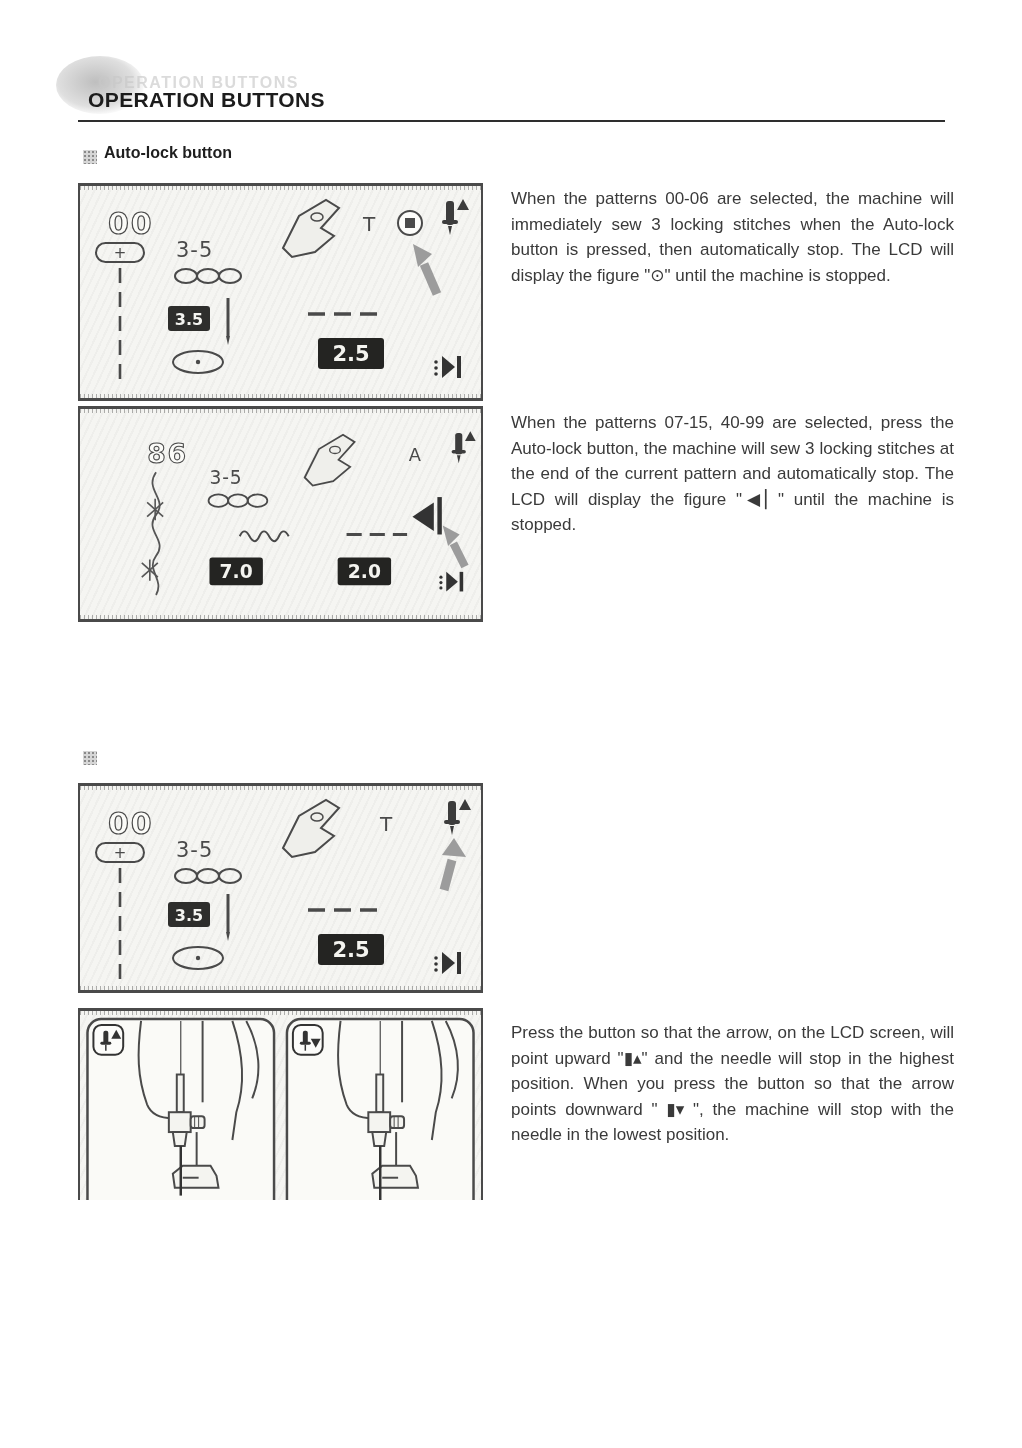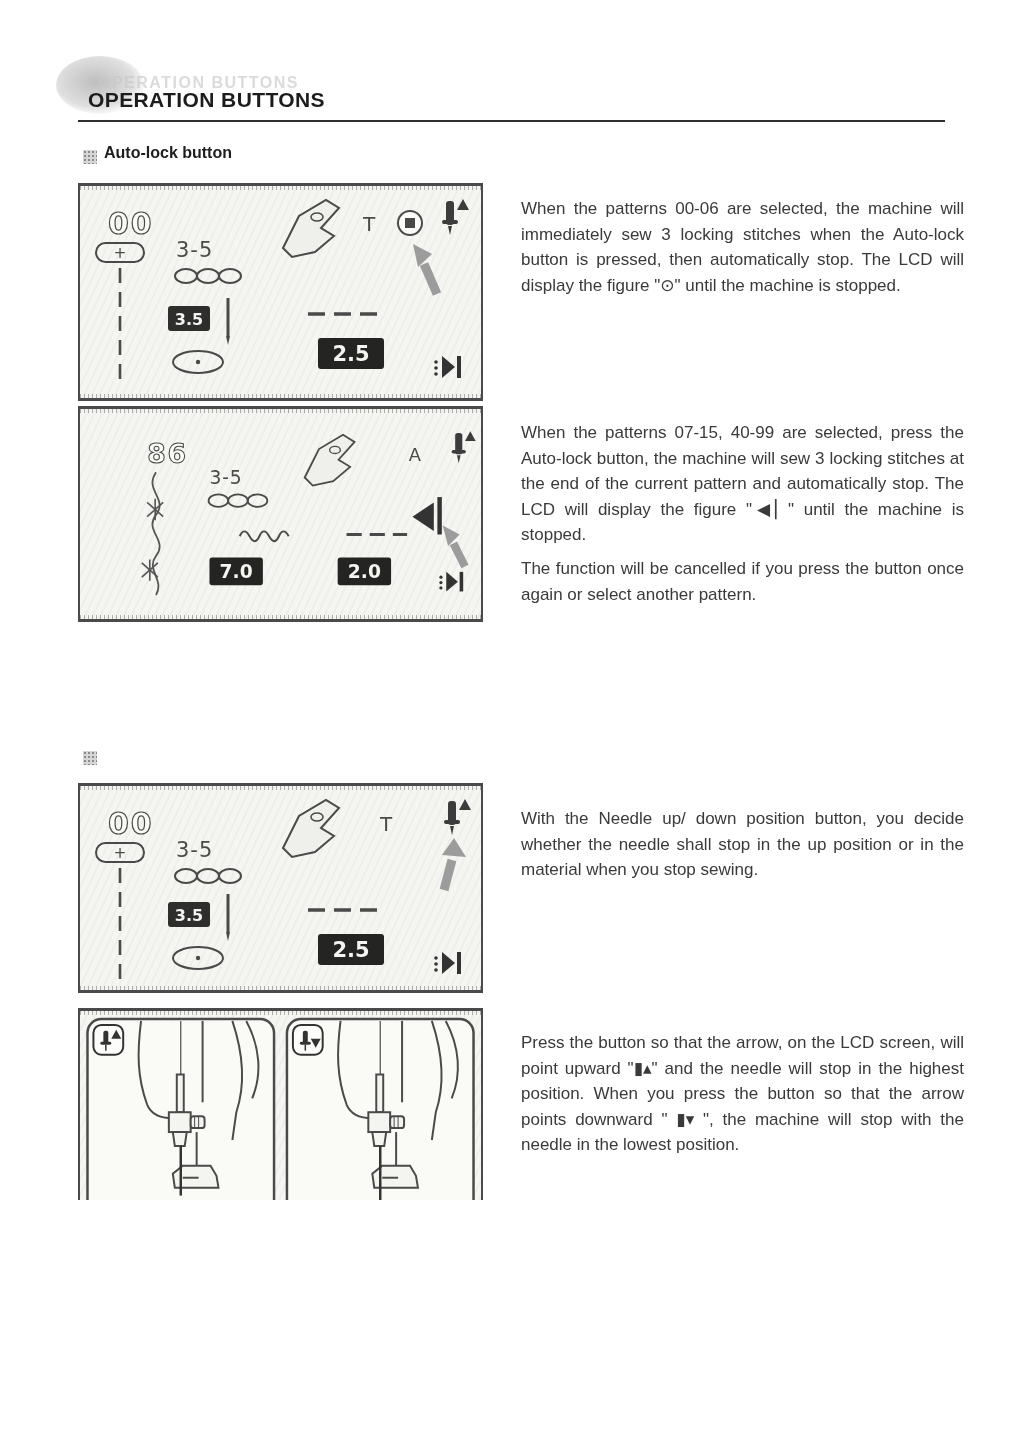--- a/index.html
+++ b/index.html
@@ -23,21 +23,21 @@
   .rule { position:absolute; height:0; border-top:2px solid #2e2e2e; }
   .bullet {
     position:absolute; width:14px; height:14px; background-color:#d6d6d6;
     background-image:radial-gradient(#8a8a8a 1px, rgba(0,0,0,0) 1.2px);
     background-size:4px 4px;
   }
   .h-section {
     position:absolute; margin:0; font-size:16px; font-weight:bold; color:#1e1e1e;
   }
   .para {
-    position:absolute; width:443px; margin:18px; font-size:17px; line-height:25.5px;
+    position:absolute; width:443px; margin:8px; font-size:17px; line-height:25.5px;
     text-align:justify; color:#3a3a3a;
   }
   .figure {
     position:absolute; box-sizing:border-box; border:2px solid #4a4a4a;
     border-top-width:3px; border-bottom-width:3px; background-color:#f5f5f2;
     background-image:repeating-linear-gradient(115deg, rgba(0,0,0,0.028) 0 2px, rgba(0,0,0,0) 2px 7px);
     text-align:right;
   }
   .figure::before, .figure::after {
     content:""; position:absolute; left:0; right:0; height:4px; opacity:.45;
@@ -176,21 +176,20 @@
       <g fill="#333">
         <circle cx="356" cy="176" r="1.8"></circle>
           <circle cx="356" cy="182" r="1.8"></circle>
           <circle cx="356" cy="188" r="1.8"></circle>
         <path d="M362,170 L362,192 L375,181 Z"></path>
           <rect x="377" y="170" width="4" height="22"></rect>
       </g>
     </svg>
   </div>
   <p class="para" style="left:503px; top:402px;">When the patterns 07-15, 40-99 are selected, press the Auto-lock button, the machine will sew 3 locking stitches at the end of the current pattern and automatically stop. The LCD will display the figure "◀▏" until the machine is stopped.</p>
-  <p class="para" style="left:503px; top:538px;">The function will be cancelled if you press the button once again or select another pattern.</p>
 
   <div class="bullet" style="left:83px; top:751px;"></div>
 
   <div class="figure" style="left:78px; top:783px; width:405px; height:210px;">
     <svg class="lcd" viewBox="0 0 401 204">
       <text class="lcd-digits" x="28" y="48">00</text>
       <rect x="16" y="57" width="48" height="19" rx="9.5" fill="none" stroke="#4a4a4a" stroke-width="2"></rect>
       <text x="40" y="72" text-anchor="middle" font-size="15" class="lcd-lbl">+</text>
       <line x1="40" y1="82" x2="40" y2="196" stroke="#4a4a4a" stroke-width="2.6" stroke-dasharray="15 9"></line>
       <text x="96" y="71" font-size="21" class="lcd-lbl" letter-spacing="1">3-5</text>
@@ -229,21 +228,20 @@
       <text x="271" y="171" text-anchor="middle" class="lcd-val-lg">2.5</text>
       <g fill="#333">
         <circle cx="356" cy="172" r="1.8"></circle>
           <circle cx="356" cy="178" r="1.8"></circle>
           <circle cx="356" cy="184" r="1.8"></circle>
         <path d="M362,166 L362,188 L375,177 Z"></path>
           <rect x="377" y="166" width="4" height="22"></rect>
       </g>
     </svg>
   </div>
-  <p class="para" style="left:503px; top:788px;">With the Needle up/ down position button, you decide whether the needle shall stop in the up position or in the material when you stop sewing.</p>
 
   <div class="figure" style="left:78px; top:1008px; width:405px; height:268px;">
     <svg viewBox="0 0 401 264">
       <defs>
         <g id="machine-head" stroke="#4a4a4a" stroke-width="2" fill="none">
           <path d="M56,2 C52,34 52,58 62,86 C66,96 76,100 88,100"></path>
           <path d="M118,2 L118,84"></path>
           <path d="M148,2 C158,32 162,64 152,94 L148,122"></path>
           <path d="M162,2 C176,28 178,56 168,80"></path>
           <path d="M96,2 L96,56" stroke-width="1.2"></path>

